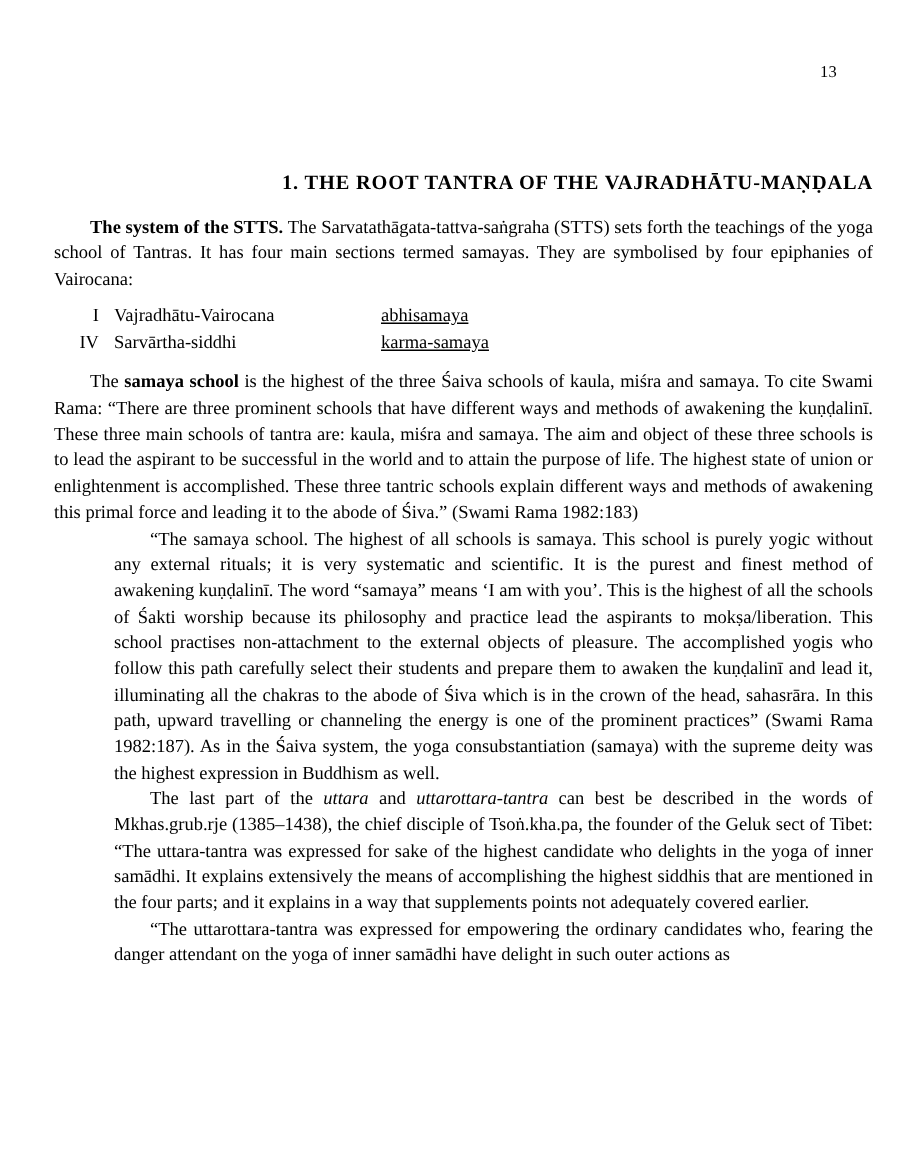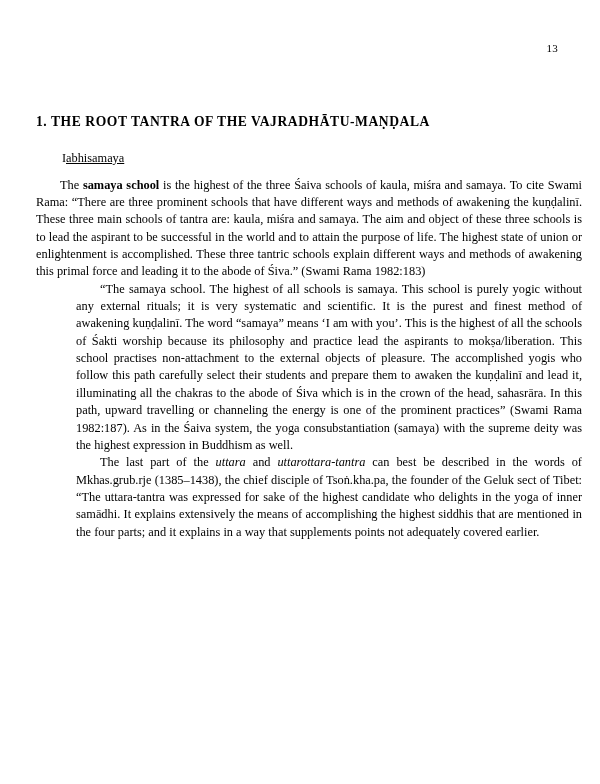--- a/index.html
+++ b/index.html
@@ -33,21 +33,21 @@
     line-height: 13px;
     letter-spacing: 0.2px;
   }
 
   
   .chapter-title {
     position: absolute;
     left: 36px;
     top: 104px;
     width: 546px;
-    text-align: left;
+    text-align: right;
     font-weight: bold;
     font-size: 13.6px;
     line-height: 18px;
     letter-spacing: 0.55px;
   }
 
   
   .column {
     position: absolute;
     left: 36px;
@@ -105,29 +105,37 @@
 <body>
 
 <div class="page">
 
   <div class="folio">13</div>
 
   <h1 class="chapter-title">1. THE ROOT TANTRA OF THE VAJRADHĀTU-MAṆḌALA</h1>
 
   <div class="column">
 
+    <p class="body"><b>The system of the STTS.</b><span> The Sarvatathāgata-tattva-saṅgraha (STTS) sets forth the teachings of the yoga school of Tantras. It has four main sections termed samayas. They are symbolised by four epiphanies of Vairocana:</span></p>
 
     <div class="epiphany-list">
       <div class="epiphany-row">
         <span class="num">I</span>
+        <span class="name">Vajradhātu-Vairocana</span>
         <span class="samaya">abhisamaya</span>
+      </div>
+      <div class="epiphany-row">
+        <span class="num">IV</span>
+        <span class="name">Sarvārtha-siddhi</span>
+        <span class="samaya">karma-samaya</span>
       </div>
     </div>
 
     <p class="body"><span>The </span><b>samaya school</b><span> is the highest of the three Śaiva schools of kaula, miśra and samaya. To cite Swami Rama: “There are three prominent schools that have different ways and methods of awakening the kuṇḍalinī. These three main schools of tantra are: kaula, miśra and samaya. The aim and object of these three schools is to lead the aspirant to be successful in the world and to attain the purpose of life. The highest state of union or enlightenment is accomplished. These three tantric schools explain different ways and methods of awakening this primal force and leading it to the abode of Śiva.” (Swami Rama 1982:183)</span></p>
 
     <p class="body">“The samaya school. The highest of all schools is samaya. This school is purely yogic without any external rituals; it is very systematic and scientific. It is the purest and finest method of awakening kuṇḍalinī. The word “samaya” means ‘I am with you’. This is the highest of all the schools of Śakti worship because its philosophy and practice lead the aspirants to mokṣa/liberation. This school practises non-attachment to the external objects of pleasure. The accomplished yogis who follow this path carefully select their students and prepare them to awaken the kuṇḍalinī and lead it, illuminating all the chakras to the abode of Śiva which is in the crown of the head, sahasrāra. In this path, upward travelling or channeling the energy is one of the prominent practices” (Swami Rama 1982:187). As in the Śaiva system, the yoga consubstantiation (samaya) with the supreme deity was the highest expression in Buddhism as well.</p>
 
     <p class="body"><span>The last part of the </span><i>uttara</i><span> and </span><i>uttarottara-tantra</i><span> can best be described in the words of Mkhas.grub.rje (1385–1438), the chief disciple of Tsoṅ.kha.pa, the founder of the Geluk sect of Tibet: “The uttara-tantra was expressed for sake of the highest candidate who delights in the yoga of inner samādhi. It explains extensively the means of accomplishing the highest siddhis that are mentioned in the four parts; and it explains in a way that supplements points not adequately covered earlier.</span></p>
 
+    <p class="body">“The uttarottara-tantra was expressed for empowering the ordinary candidates who, fearing the danger attendant on the yoga of inner samādhi have delight in such outer actions as</p>
 
   </div>
 </div>
 
 </body></html>

